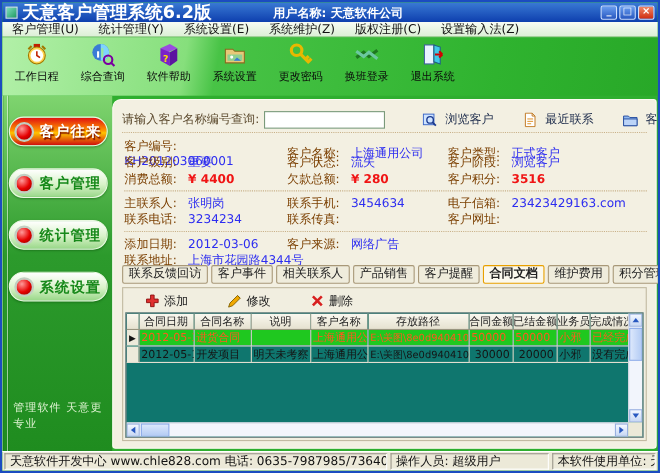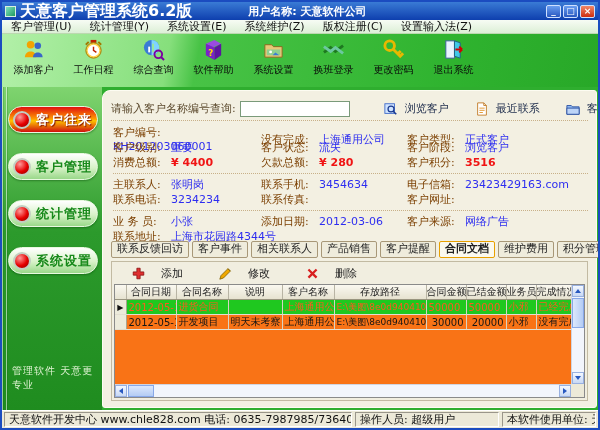--- a/index.html
+++ b/index.html
@@ -81,24 +81,24 @@
   
   .tabs { position:absolute; top:150px; left:8px; right:8px; height:17px; display:flex; gap:3px; font-size:11px; }
   .tab { padding:1px 5px 2px; background:#efecdc; border:1px solid #a89878; border-radius:2px;
     color:#222; white-space:nowrap; line-height:12px; }
   .tab.active { border-color:var(--c-active-tab-orange,#e8a000); background:#fbf9ee; font-weight:bold; }
 
   
   .group { position:absolute; top:170px; left:8px; right:8px; bottom:6px;
     border:1px solid #c2baa2; background:#f1eee0; }
   .actions { height:22px; display:flex; align-items:center; gap:36px; padding-left:20px; font-size:11px; color:#222; }
-  .abtn { display:flex; align-items:center; gap:16px;font-family:Liberation Mono, monospace; }
+  .abtn { display:flex; align-items:center; gap:4px;font-family:Liberation Mono, monospace; }
   .abtn svg { width:13px; height:13px; }
   .list-area { position:absolute; top:22px; left:2px; right:2px; bottom:2px;
-    border:1px solid #8a8a8a; background:#f97316; overflow:hidden; }
+    border:1px solid #8a8a8a; background:#0f766e; overflow:hidden; }
 
   table.ctable { border-collapse:collapse; table-layout:fixed; width:462px; font-size:10px; }
   .ctable th { height:14px; background:linear-gradient(180deg,#faf8f0,#e6e2d0);
     border-right:1px solid #b8b4a4; border-bottom:1px solid #98947f; font-weight:normal; color:#222;
     overflow:hidden; white-space:nowrap; }
   .ctable td { height:14px; border-right:1px solid #d8d4c4; border-bottom:1px solid #e2ded0;
     overflow:hidden; white-space:nowrap; padding:0 2px; color:#151515; }
   .ctable td.num { text-align:right; }
   .ctable td.path { font-size:9px; }
   .ctable td.selcell { background:#eceadb; border-right:1px solid #a8a48f; text-align:center; padding:0; font-size:8px; }
@@ -151,29 +151,20 @@
     <span class="menu-item">统计管理(Y)</span>
     <span class="menu-item">系统设置(E)</span>
     <span class="menu-item">系统维护(Z)</span>
     <span class="menu-item">版权注册(C)</span>
     <span class="menu-item">设置输入法(Z)</span>
   </div>
 
   <div class="toolbar">
     <div class="titem">
       <svg viewBox="0 0 24 24">
-          <circle cx="9" cy="7" r="4" fill="#f4a300"></circle>
-          <path d="M3 20c0-4 3-6 6-6s6 2 6 6z" fill="#f4a300"></path>
-          <circle cx="16.5" cy="8" r="3.4" fill="#3a66c8"></circle>
-          <path d="M11.5 20c0-3.5 2.3-5 5-5s5 1.5 5 5z" fill="#3a66c8"></path>
-        </svg>
-      <span>添加客户</span>
-    </div>
-    <div class="titem">
-      <svg viewBox="0 0 24 24">
           <rect x="9" y="2" width="6" height="3" fill="#c02000"></rect>
           <path d="M4 7l3-3M20 7l-3-3" stroke="#a07800" stroke-width="2"></path>
           <circle cx="12" cy="13" r="8" fill="#ffd24d" stroke="#a07800"></circle>
           <circle cx="12" cy="13" r="6" fill="#fff"></circle>
           <path d="M12 9v4l3 2" stroke="#c02000" stroke-width="1.5" fill="none"></path>
         </svg>
       <span>工作日程</span>
     </div>
     <div class="titem">
       <svg viewBox="0 0 24 24">
@@ -199,31 +190,31 @@
       <svg viewBox="0 0 24 24">
           <path d="M3 7h7l2 2h9v11H3z" fill="#e8c878" stroke="#8a6a20"></path>
           <path d="M5 12h14v6H5z" fill="#8fd08f"></path>
           <circle cx="9" cy="14.5" r="1.5" fill="#fff"></circle>
           <path d="M11 18l3-3 4 3z" fill="#3a7bd5"></path>
         </svg>
       <span>系统设置</span>
     </div>
     <div class="titem">
       <svg viewBox="0 0 24 24">
+          <circle cx="8" cy="8" r="5" fill="none" stroke="#e8b800" stroke-width="3"></circle>
+          <path d="M11.5 11.5L20 20M16.5 16.5l3-3M19 19l3-3" stroke="#e8b800" stroke-width="3" fill="none"></path>
+        </svg>
+      <span>更改密码</span>
+    </div>
+    <div class="titem">
+      <svg viewBox="0 0 24 24">
           <path d="M2 15l7-5 5 4 8-6" stroke="#1e7820" stroke-width="3" fill="none"></path>
           <path d="M2 9l7 5 5-4 8 6" stroke="#6cc8a0" stroke-width="3" fill="none"></path>
         </svg>
       <span>换班登录</span>
-    </div>
-    <div class="titem">
-      <svg viewBox="0 0 24 24">
-          <circle cx="8" cy="8" r="5" fill="none" stroke="#e8b800" stroke-width="3"></circle>
-          <path d="M11.5 11.5L20 20M16.5 16.5l3-3M19 19l3-3" stroke="#e8b800" stroke-width="3" fill="none"></path>
-        </svg>
-      <span>更改密码</span>
     </div>
     <div class="titem">
       <svg viewBox="0 0 24 24">
           <rect x="4" y="3" width="9" height="18" fill="#e8f4ff" stroke="#4060a0"></rect>
           <path d="M13 3l6 2v16l-6-2z" fill="#40c8e8" stroke="#206080"></path>
           <path d="M14 12h7m0 0l-3-3m3 3l-3 3" stroke="#d00000" stroke-width="2" fill="none"></path>
         </svg>
       <span>退出系统</span>
     </div>
   </div>
@@ -281,21 +272,21 @@
               <path d="M1 7h14v7H1z" fill="#bcd4f8" stroke="#2a50a0"></path>
             </svg>
           <span>客户管理</span>
         </span>
 
       </div>
 
       <div class="details">
         <div class="drow">
           <span><span class="dl">客户编号:</span><span class="dv">KH201203060001</span></span>
-          <span><span class="dl">没有完成:</span><span class="dv">上海通用公司</span></span>
+          <span><span class="dl">客户名称:</span><span class="dv">上海通用公司</span></span>
           <span><span class="dl">客户类型:</span><span class="dv">正式客户</span></span>
         </div>
         <div class="drow">
           <span><span class="dl">客户级别:</span><span class="dv">重要</span></span>
           <span><span class="dl">客户状态:</span><span class="dv">流失</span></span>
           <span><span class="dl">客户阶段:</span><span class="dv">浏览客户</span></span>
         </div>
         <div class="drow">
           <span><span class="dl">消费总额:</span><span class="dv red">¥ 4400</span></span>
           <span><span class="dl">欠款总额:</span><span class="dv red">¥ 280</span></span>
@@ -307,21 +298,20 @@
           <span><span class="dl">联系手机:</span><span class="dv">3454634</span></span>
           <span><span class="dl">电子信箱:</span><span class="dv">23423429163.com</span></span>
         </div>
         <div class="drow">
           <span><span class="dl">联系电话:</span><span class="dv">3234234</span></span>
           <span><span class="dl">联系传真:</span><span class="dv"></span></span>
           <span><span class="dl">客户网址:</span><span class="dv"></span></span>
         </div>
         <div class="dotline"></div>
         <div class="drow">
-          <span><span class="dl">业 务 员:</span><span class="dv">小张</span></span>
           <span><span class="dl">添加日期:</span><span class="dv">2012-03-06</span></span>
           <span><span class="dl">客户来源:</span><span class="dv">网络广告</span></span>
         </div>
         <div class="drow wide">
           <span><span class="dl">联系地址:</span><span class="dv">上海市花园路4344号</span></span>
         </div>
       </div>
 
       <div class="tabs">
         <span class="tab">联系反馈回访</span>

